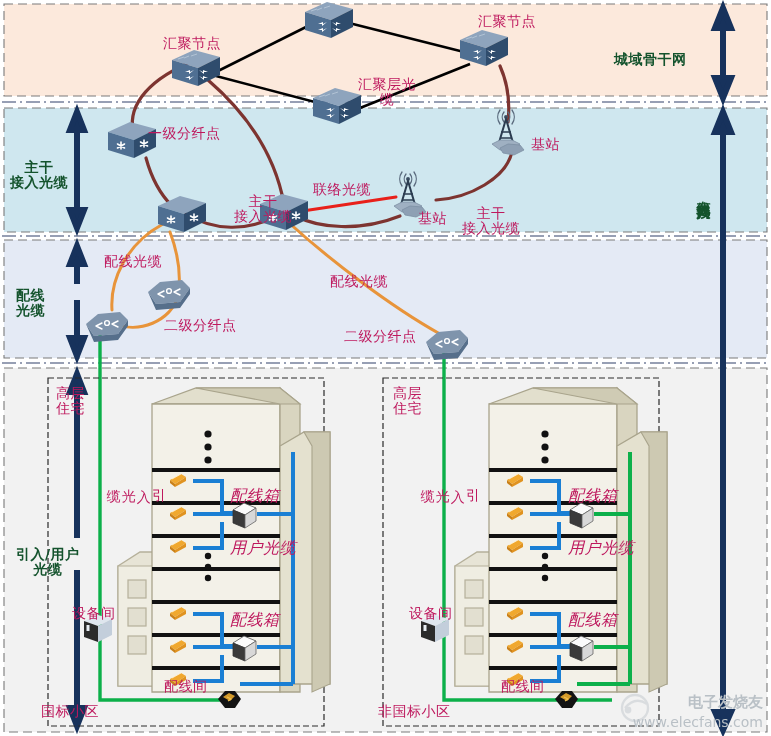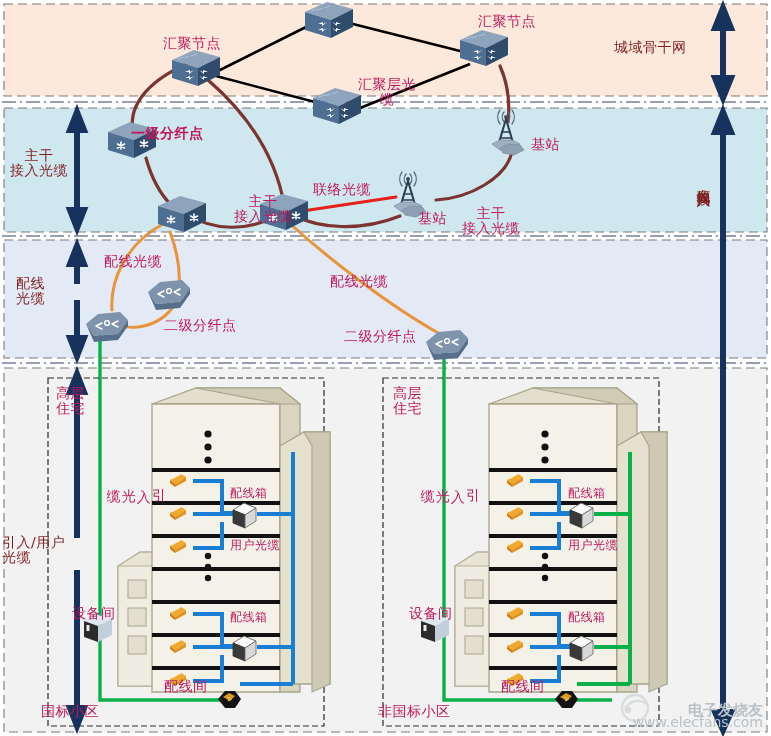--- a/index.html
+++ b/index.html
@@ -1,25 +1,25 @@
 <!DOCTYPE html>
 <html><head>
 <meta charset="utf-8">
 <style>
   html,body{margin:0;padding:0;background:#ffffff;}
   body{font-family:"DejaVu Sans","Liberation Sans",sans-serif;}
   #stage{position:relative;width:771px;height:736px;background:#fff;overflow:hidden;}
   #svgroot{position:absolute;left:0;top:0;width:771px;height:736px;}
   .lbl{position:absolute;color:#be185d;font-size:14px;line-height:1.08;white-space:pre;letter-spacing:0.5px;}
-  .lbl-red{color:#7f1d1d;font-weight:normal;}
+  .lbl-red{color:#14532d;font-weight:bold;margin-top:12px;}
   .lbl-vert{writing-mode:vertical-rl;text-orientation:upright;letter-spacing:1px;}
-  .lbl-sm{font-size:12px;}
+  .lbl-sm{font-size:16px;font-style:italic;}
   .lbl-c{text-align:center;margin-top:36px;}
   .wm{position:absolute;right:6px;bottom:4px;width:150px;height:44px;opacity:.5;}
-  .wmtxt{position:absolute;right:8px;bottom:16px;color:#b9c0c6;font-size:15px;font-weight:bold;}
+  .wmtxt{position:absolute;right:8px;bottom:24px;color:#b9c0c6;font-size:15px;font-weight:bold;}
   .wmtxt2{position:absolute;right:8px;bottom:6px;color:#b9c0c6;font-size:14px;}
 </style>
 </head>
 <body>
 
 <div id="stage">
 
   <svg id="svgroot" viewBox="0 0 771 736">
     <defs>
 
@@ -384,38 +384,38 @@
   </svg>
 
   <div class="lbl" style="left:163px;top:36px;">汇聚节点</div>
   <div class="lbl" style="left:478px;top:14px;">汇聚节点</div>
   <div class="lbl lbl-c" style="left:358px;top:41px;">汇聚层光
 缆</div>
   <div class="lbl lbl-red" style="left:614px;top:40px;">城域骨干网</div>
 
   <div class="lbl lbl-red" style="left:10px;top:148px;text-align:center;">主干
 接入光缆</div>
-  <div class="lbl" style="left:131px;top:126px;font-weight:bold;">一级分纤点</div>
+  <div class="lbl" style="left:148px;top:126px;">一级分纤点</div>
   <div class="lbl lbl-c" style="left:234px;top:158px;">主干
 接入光缆</div>
   <div class="lbl lbl-c" style="left:462px;top:170px;">主干
 接入光缆</div>
   <div class="lbl" style="left:313px;top:182px;text-align:center;">联络光缆</div>
   <div class="lbl" style="left:531px;top:137px;">基站</div>
   <div class="lbl" style="left:418px;top:211px;">基站</div>
   <div class="lbl lbl-red lbl-vert" style="left:696px;top:178px;">有线接入网</div>
 
   <div class="lbl lbl-red" style="left:16px;top:276px;text-align:right;">配线
 光缆</div>
   <div class="lbl" style="left:104px;top:254px;">配线光缆</div>
   <div class="lbl" style="left:330px;top:274px;">配线光缆</div>
   <div class="lbl" style="left:164px;top:318px;">二级分纤点</div>
   <div class="lbl" style="left:344px;top:329px;">二级分纤点</div>
 
-  <div class="lbl lbl-red" style="left:2px;top:535px;">引入/用户
+  <div class="lbl lbl-red" style="left:16px;top:535px;text-align:center;">引入/用户
 光缆</div>
 
   <div class="lbl" style="left:56px;top:386px;">高层
 住宅</div>
   <div class="lbl lbl-vert" style="left:106px;top:478px;">引
 入
 光
 缆</div>
   <div class="lbl lbl-sm" style="left:230px;top:487px;">配线箱</div>
   <div class="lbl lbl-sm" style="left:230px;top:539px;">用户光缆</div>

